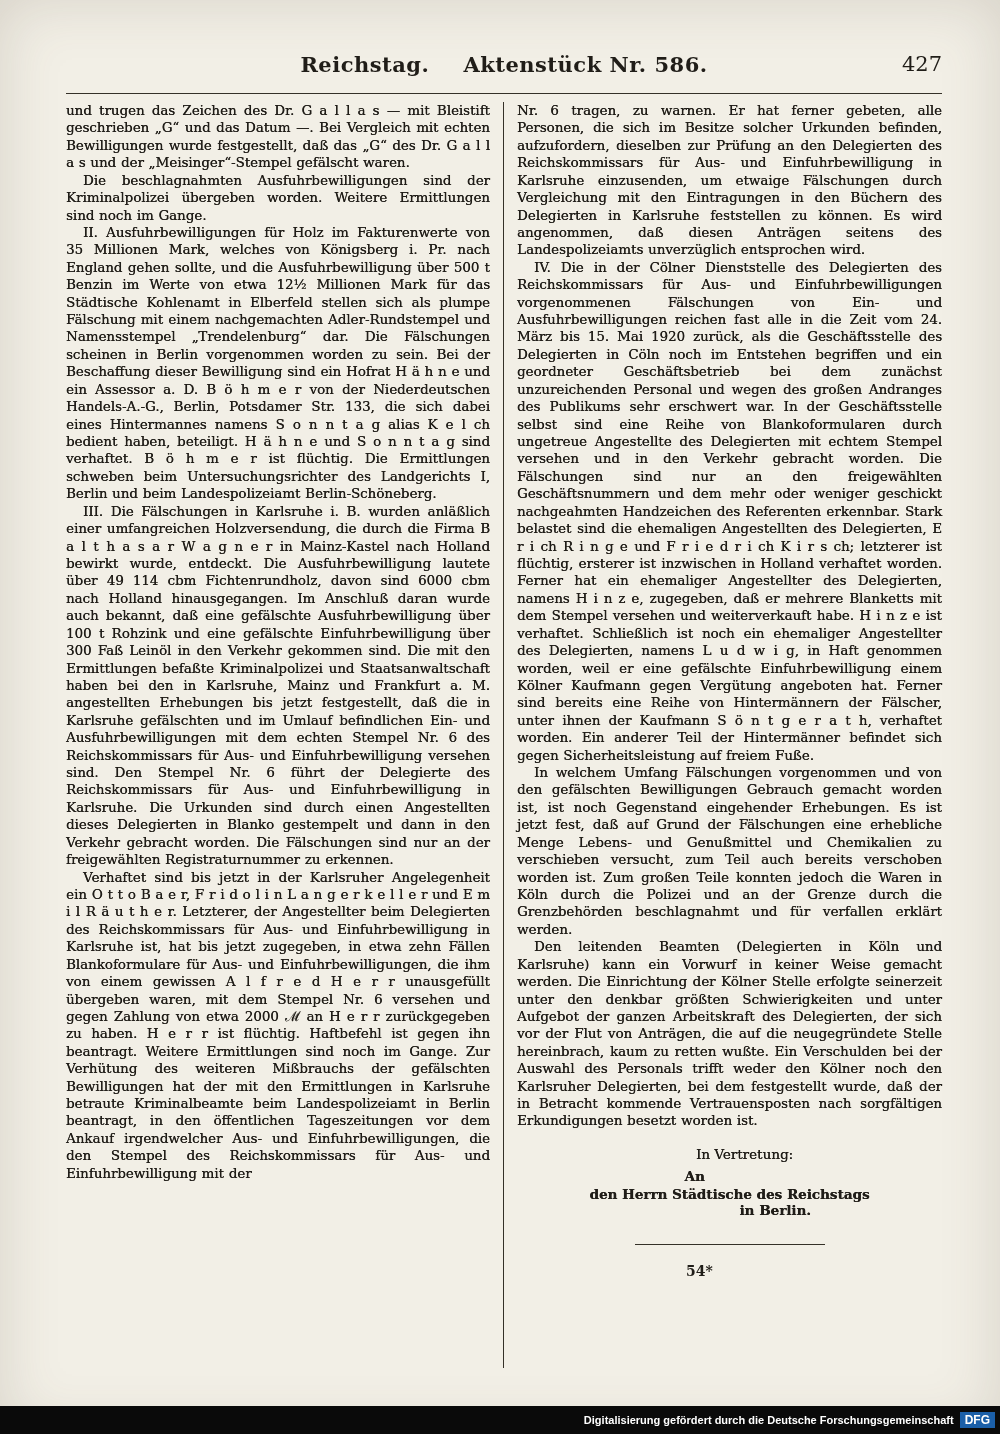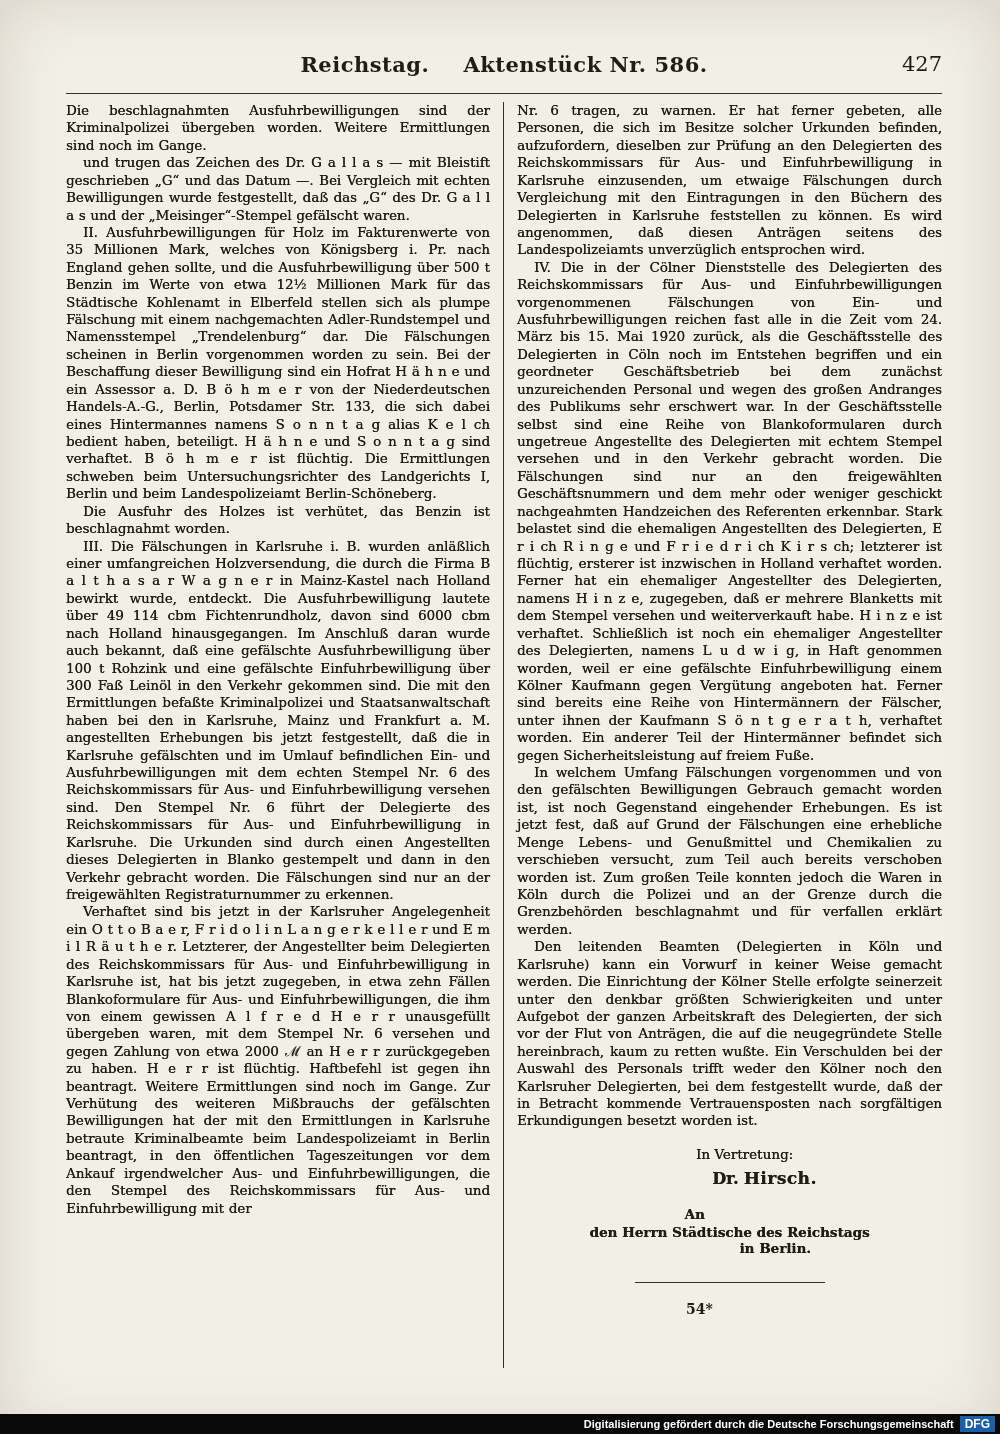--- a/index.html
+++ b/index.html
@@ -61,21 +61,21 @@
   .addr-place{margin:0 0 0 150px;}
   .end-rule{
     width:190px;border-top:1px solid #353128;margin:26px auto 0 auto;
   }
   .footnote{
     margin-top:18px;text-align:right;font-weight:bold;font-size:14px;
     padding-right:60px;
   }
   
   .dfg-bar{
-    position:absolute;left:0;right:0;bottom:0;height:20px;
+    position:absolute;left:0;right:0;bottom:0;height:28px;
     background:#0a0a0a;
     display:flex;align-items:center;justify-content:flex-end;
     gap:6px;padding-right:5px;
     font-family:"Liberation Sans", sans-serif;
   }
   .dfg-text{color:#ffffff;font-size:11px;font-weight:bold;}
   .dfg-logo{
     color:#ffffff;font-size:12px;font-weight:bold;
     padding:2px 5px;line-height:1;
   }
@@ -91,43 +91,38 @@
     </div>
     <div class="page-number">427</div>
   </div>
 
   <div class="header-rule"></div>
 
   <div class="columns">
 
     <div class="col col-left">
       <div>
+          <p class="para">und trugen das Zeichen des Dr. G a l l a s — mit Bleistift geschrieben „G“ und das Datum —. Bei Vergleich mit echten Bewilligungen wurde festgestellt, daß das „G“ des Dr. G a l l a s und der „Meisinger“-Stempel gefälscht waren.</p>
           <p class="para">Die beschlagnahmten Ausfuhrbewilligungen sind der Kriminalpolizei übergeben worden. Weitere Ermittlungen sind noch im Gange.</p>
-          <p class="para">und trugen das Zeichen des Dr. G a l l a s — mit Bleistift geschrieben „G“ und das Datum —. Bei Vergleich mit echten Bewilligungen wurde festgestellt, daß das „G“ des Dr. G a l l a s und der „Meisinger“-Stempel gefälscht waren.</p>
           <p class="para">II. Ausfuhrbewilligungen für Holz im Fakturenwerte von 35 Millionen Mark, welches von Königsberg i. Pr. nach England gehen sollte, und die Ausfuhrbewilligung über 500 t Benzin im Werte von etwa 12½ Millionen Mark für das Städtische Kohlenamt in Elberfeld stellen sich als plumpe Fälschung mit einem nachgemachten Adler-Rundstempel und Namensstempel „Trendelenburg“ dar. Die Fälschungen scheinen in Berlin vorgenommen worden zu sein. Bei der Beschaffung dieser Bewilligung sind ein Hofrat H ä h n e und ein Assessor a. D. B ö h m e r von der Niederdeutschen Handels-A.-G., Berlin, Potsdamer Str. 133, die sich dabei eines Hintermannes namens S o n n t a g alias K e l ch bedient haben, beteiligt. H ä h n e und S o n n t a g sind verhaftet. B ö h m e r ist flüchtig. Die Ermittlungen schweben beim Untersuchungsrichter des Landgerichts I, Berlin und beim Landespolizeiamt Berlin-Schöneberg.</p>
-          <p class="para">Die Ausfuhr des Holzes ist verhütet, das Benzin ist beschlagnahmt worden.</p>
           <p class="para">III. Die Fälschungen in Karlsruhe i. B. wurden anläßlich einer umfangreichen Holzversendung, die durch die Firma B a l t h a s a r  W a g n e r in Mainz-Kastel nach Holland bewirkt wurde, entdeckt. Die Ausfuhrbewilligung lautete über 49 114 cbm Fichtenrundholz, davon sind 6000 cbm nach Holland hinausgegangen. Im Anschluß daran wurde auch bekannt, daß eine gefälschte Ausfuhrbewilligung über 100 t Rohzink und eine gefälschte Einfuhrbewilligung über 300 Faß Leinöl in den Verkehr gekommen sind. Die mit den Ermittlungen befaßte Kriminalpolizei und Staatsanwaltschaft haben bei den in Karlsruhe, Mainz und Frankfurt a. M. angestellten Erhebungen bis jetzt festgestellt, daß die in Karlsruhe gefälschten und im Umlauf befindlichen Ein- und Ausfuhrbewilligungen mit dem echten Stempel Nr. 6 des Reichskommissars für Aus- und Einfuhrbewilligung versehen sind. Den Stempel Nr. 6 führt der Delegierte des Reichskommissars für Aus- und Einfuhrbewilligung in Karlsruhe. Die Urkunden sind durch einen Angestellten dieses Delegierten in Blanko gestempelt und dann in den Verkehr gebracht worden. Die Fälschungen sind nur an der freigewählten Registraturnummer zu erkennen.</p>
           <p class="para">Verhaftet sind bis jetzt in der Karlsruher Angelegenheit ein O t t o  B a e r,  F r i d o l i n  L a n g e r k e l l e r und E m i l  R ä u t h e r. Letzterer, der Angestellter beim Delegierten des Reichskommissars für Aus- und Einfuhrbewilligung in Karlsruhe ist, hat bis jetzt zugegeben, in etwa zehn Fällen Blankoformulare für Aus- und Einfuhrbewilligungen, die ihm von einem gewissen A l f r e d  H e r r unausgefüllt übergeben waren, mit dem Stempel Nr. 6 versehen und gegen Zahlung von etwa 2000 ℳ an H e r r zurückgegeben zu haben. H e r r ist flüchtig. Haftbefehl ist gegen ihn beantragt. Weitere Ermittlungen sind noch im Gange. Zur Verhütung des weiteren Mißbrauchs der gefälschten Bewilligungen hat der mit den Ermittlungen in Karlsruhe betraute Kriminalbeamte beim Landespolizeiamt in Berlin beantragt, in den öffentlichen Tageszeitungen vor dem Ankauf irgendwelcher Aus- und Einfuhrbewilligungen, die den Stempel des Reichskommissars für Aus- und Einfuhrbewilligung mit der</p>
         </div>
     </div>
 
     <div class="col col-right">
       <div>
           <p class="para">Nr. 6 tragen, zu warnen. Er hat ferner gebeten, alle Personen, die sich im Besitze solcher Urkunden befinden, aufzufordern, dieselben zur Prüfung an den Delegierten des Reichskommissars für Aus- und Einfuhrbewilligung in Karlsruhe einzusenden, um etwaige Fälschungen durch Vergleichung mit den Eintragungen in den Büchern des Delegierten in Karlsruhe feststellen zu können. Es wird angenommen, daß diesen Anträgen seitens des Landespolizeiamts unverzüglich entsprochen wird.</p>
           <p class="para">IV. Die in der Cölner Dienststelle des Delegierten des Reichskommissars für Aus- und Einfuhrbewilligungen vorgenommenen Fälschungen von Ein- und Ausfuhrbewilligungen reichen fast alle in die Zeit vom 24. März bis 15. Mai 1920 zurück, als die Geschäftsstelle des Delegierten in Cöln noch im Entstehen begriffen und ein geordneter Geschäftsbetrieb bei dem zunächst unzureichenden Personal und wegen des großen Andranges des Publikums sehr erschwert war. In der Geschäftsstelle selbst sind eine Reihe von Blankoformularen durch ungetreue Angestellte des Delegierten mit echtem Stempel versehen und in den Verkehr gebracht worden. Die Fälschungen sind nur an den freigewählten Geschäftsnummern und dem mehr oder weniger geschickt nachgeahmten Handzeichen des Referenten erkennbar. Stark belastet sind die ehemaligen Angestellten des Delegierten, E r i ch  R i n g e  und  F r i e d r i ch  K i r s ch; letzterer ist flüchtig, ersterer ist inzwischen in Holland verhaftet worden. Ferner hat ein ehemaliger Angestellter des Delegierten, namens H i n z e, zugegeben, daß er mehrere Blanketts mit dem Stempel versehen und weiterverkauft habe. H i n z e ist verhaftet. Schließlich ist noch ein ehemaliger Angestellter des Delegierten, namens L u d w i g, in Haft genommen worden, weil er eine gefälschte Einfuhrbewilligung einem Kölner Kaufmann gegen Vergütung angeboten hat. Ferner sind bereits eine Reihe von Hintermännern der Fälscher, unter ihnen der Kaufmann S ö n t g e r a t h, verhaftet worden. Ein anderer Teil der Hintermänner befindet sich gegen Sicherheitsleistung auf freiem Fuße.</p>
           <p class="para">In welchem Umfang Fälschungen vorgenommen und von den gefälschten Bewilligungen Gebrauch gemacht worden ist, ist noch Gegenstand eingehender Erhebungen. Es ist jetzt fest, daß auf Grund der Fälschungen eine erhebliche Menge Lebens- und Genußmittel und Chemikalien zu verschieben versucht, zum Teil auch bereits verschoben worden ist. Zum großen Teile konnten jedoch die Waren in Köln durch die Polizei und an der Grenze durch die Grenzbehörden beschlagnahmt und für verfallen erklärt werden.</p>
           <p class="para">Den leitenden Beamten (Delegierten in Köln und Karlsruhe) kann ein Vorwurf in keiner Weise gemacht werden. Die Einrichtung der Kölner Stelle erfolgte seinerzeit unter den denkbar größten Schwierigkeiten und unter Aufgebot der ganzen Arbeitskraft des Delegierten, der sich vor der Flut von Anträgen, die auf die neugegründete Stelle hereinbrach, kaum zu retten wußte. Ein Verschulden bei der Auswahl des Personals trifft weder den Kölner noch den Karlsruher Delegierten, bei dem festgestellt wurde, daß der in Betracht kommende Vertrauensposten nach sorgfältigen Erkundigungen besetzt worden ist.</p>
         </div>
 
       <div class="signature">
         <p class="sig-prefix">In Vertretung:</p>
-        <p class="sig-name">
-          <span class="sig-title">Dr.</span>
-          <span class="sig-surname">Hirsch.</span>
-        </p>
       </div>
 
       <div class="address">
         <p class="addr-salutation">An</p>
         <p class="addr-recipient">den Herrn Städtische des Reichstags</p>
         <p class="addr-place">in Berlin.</p>
       </div>
 
       <div class="end-rule"></div>
 

